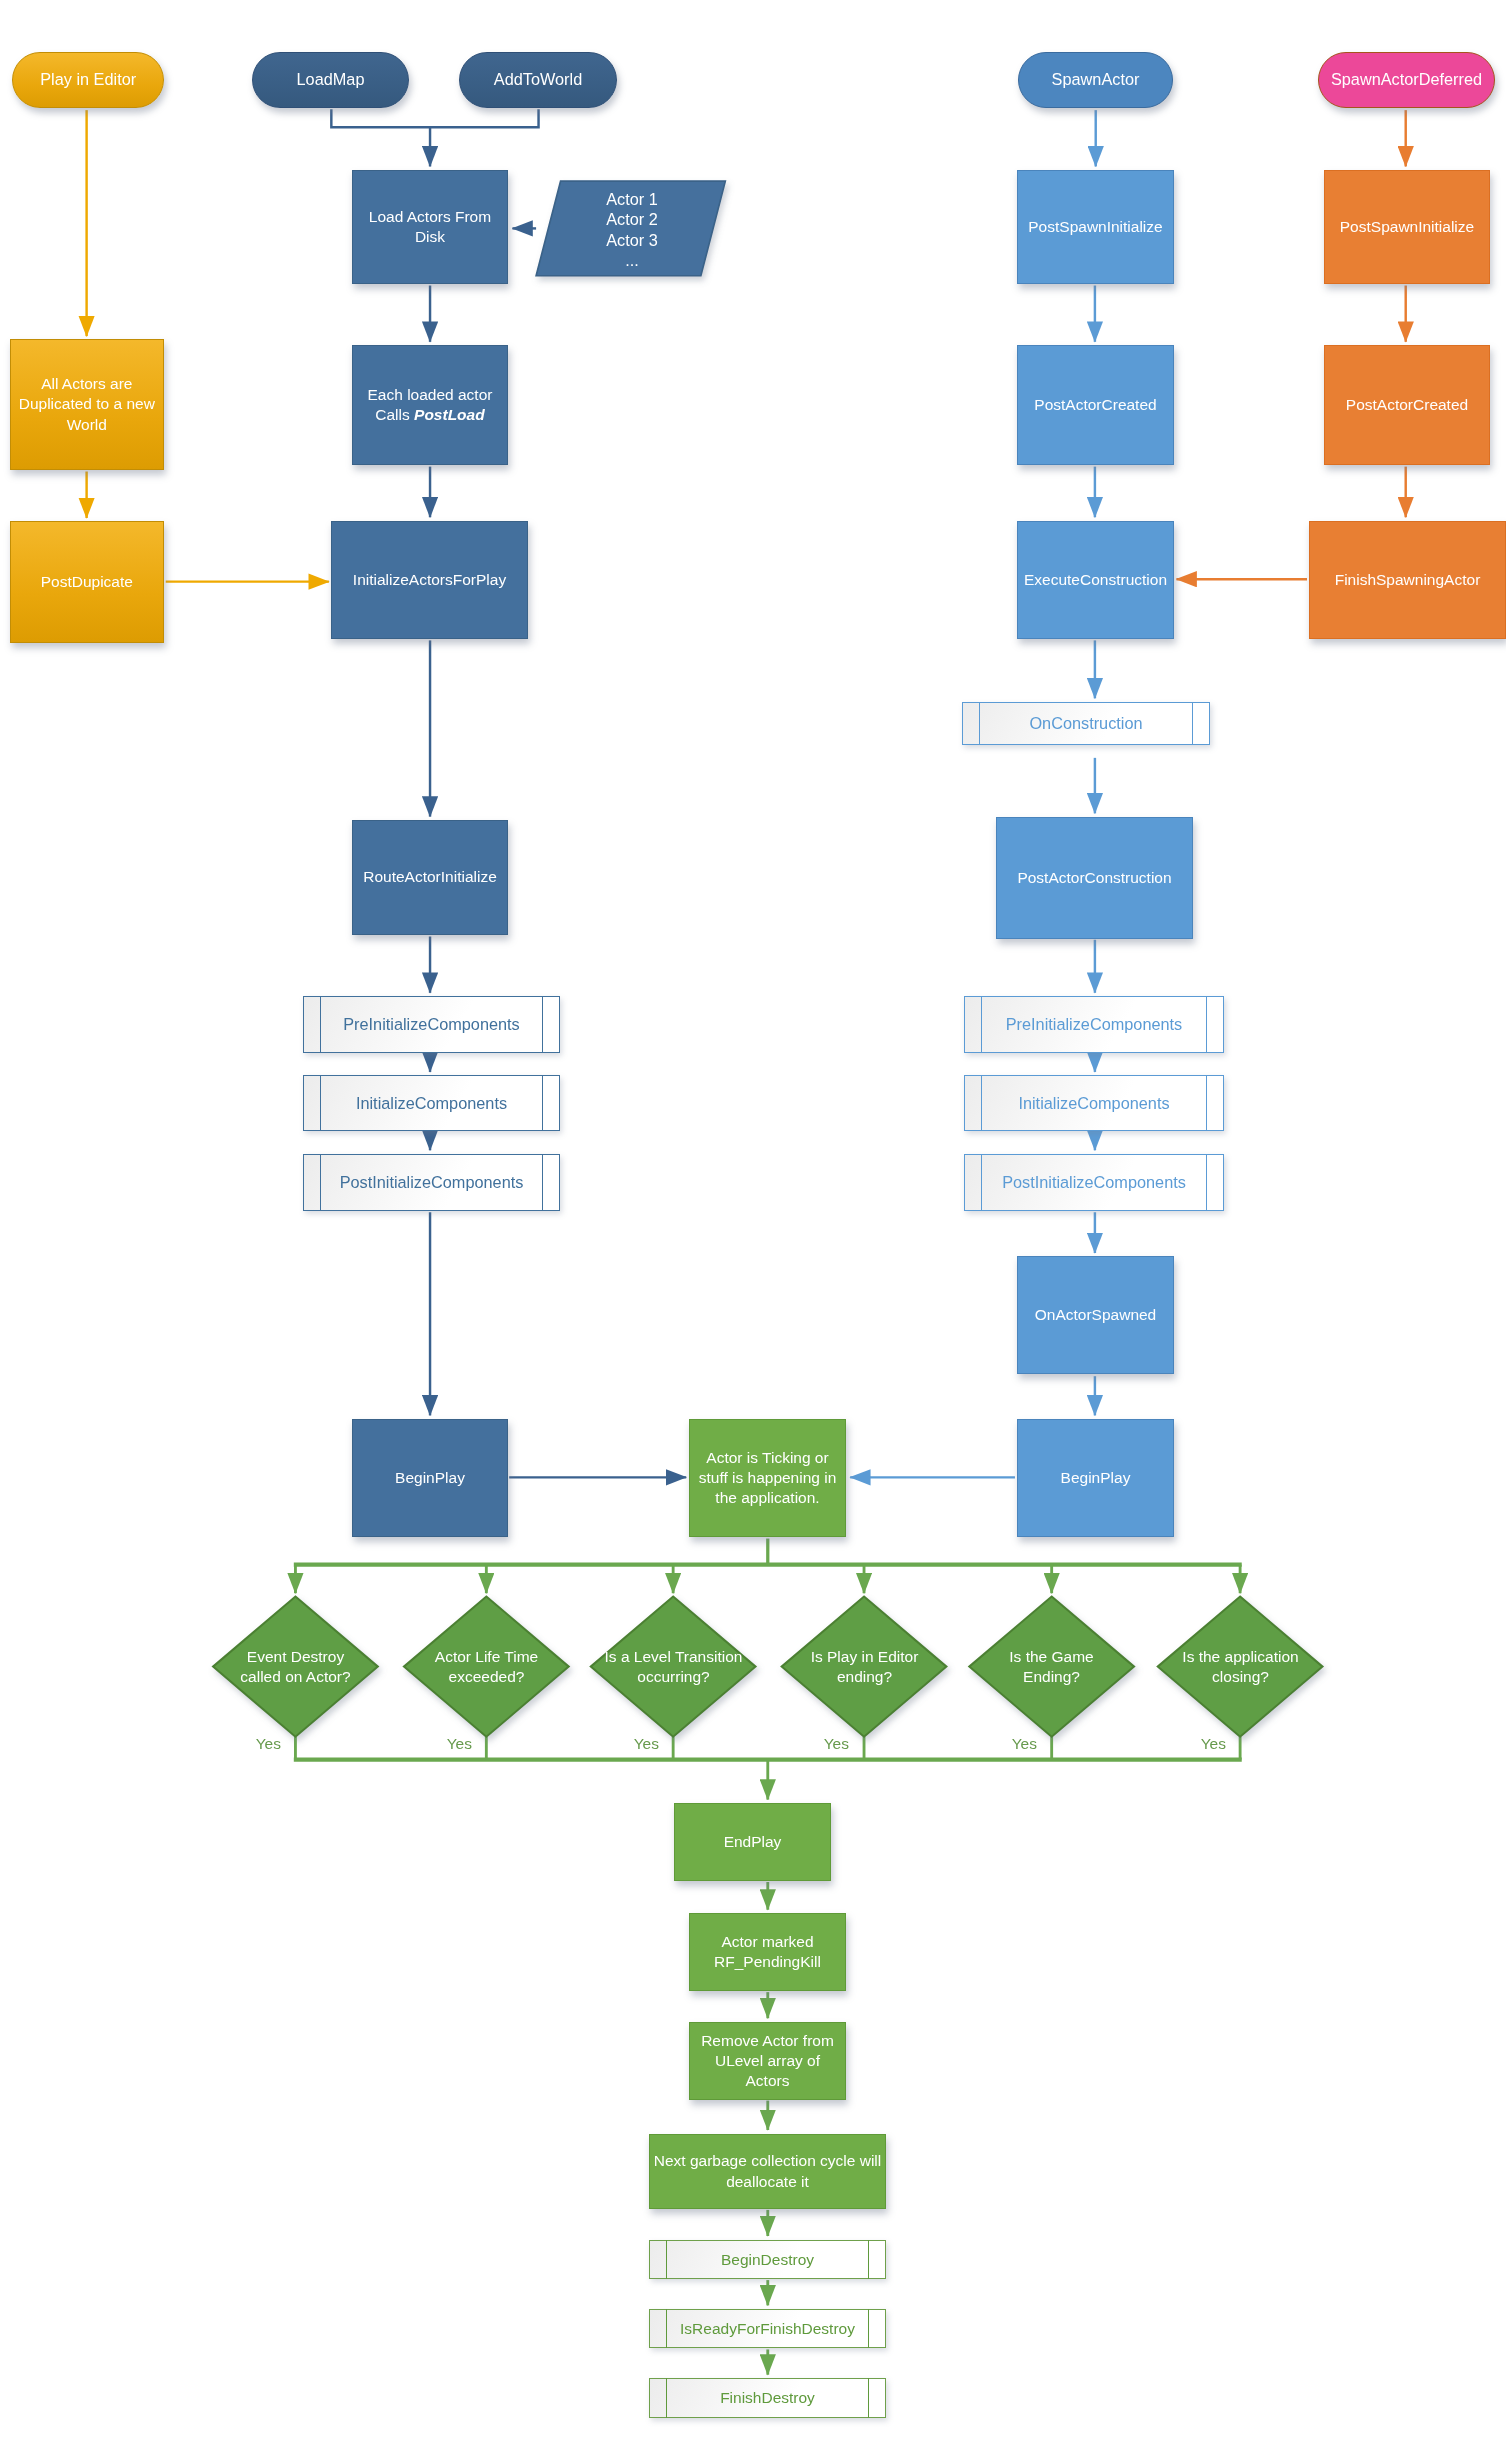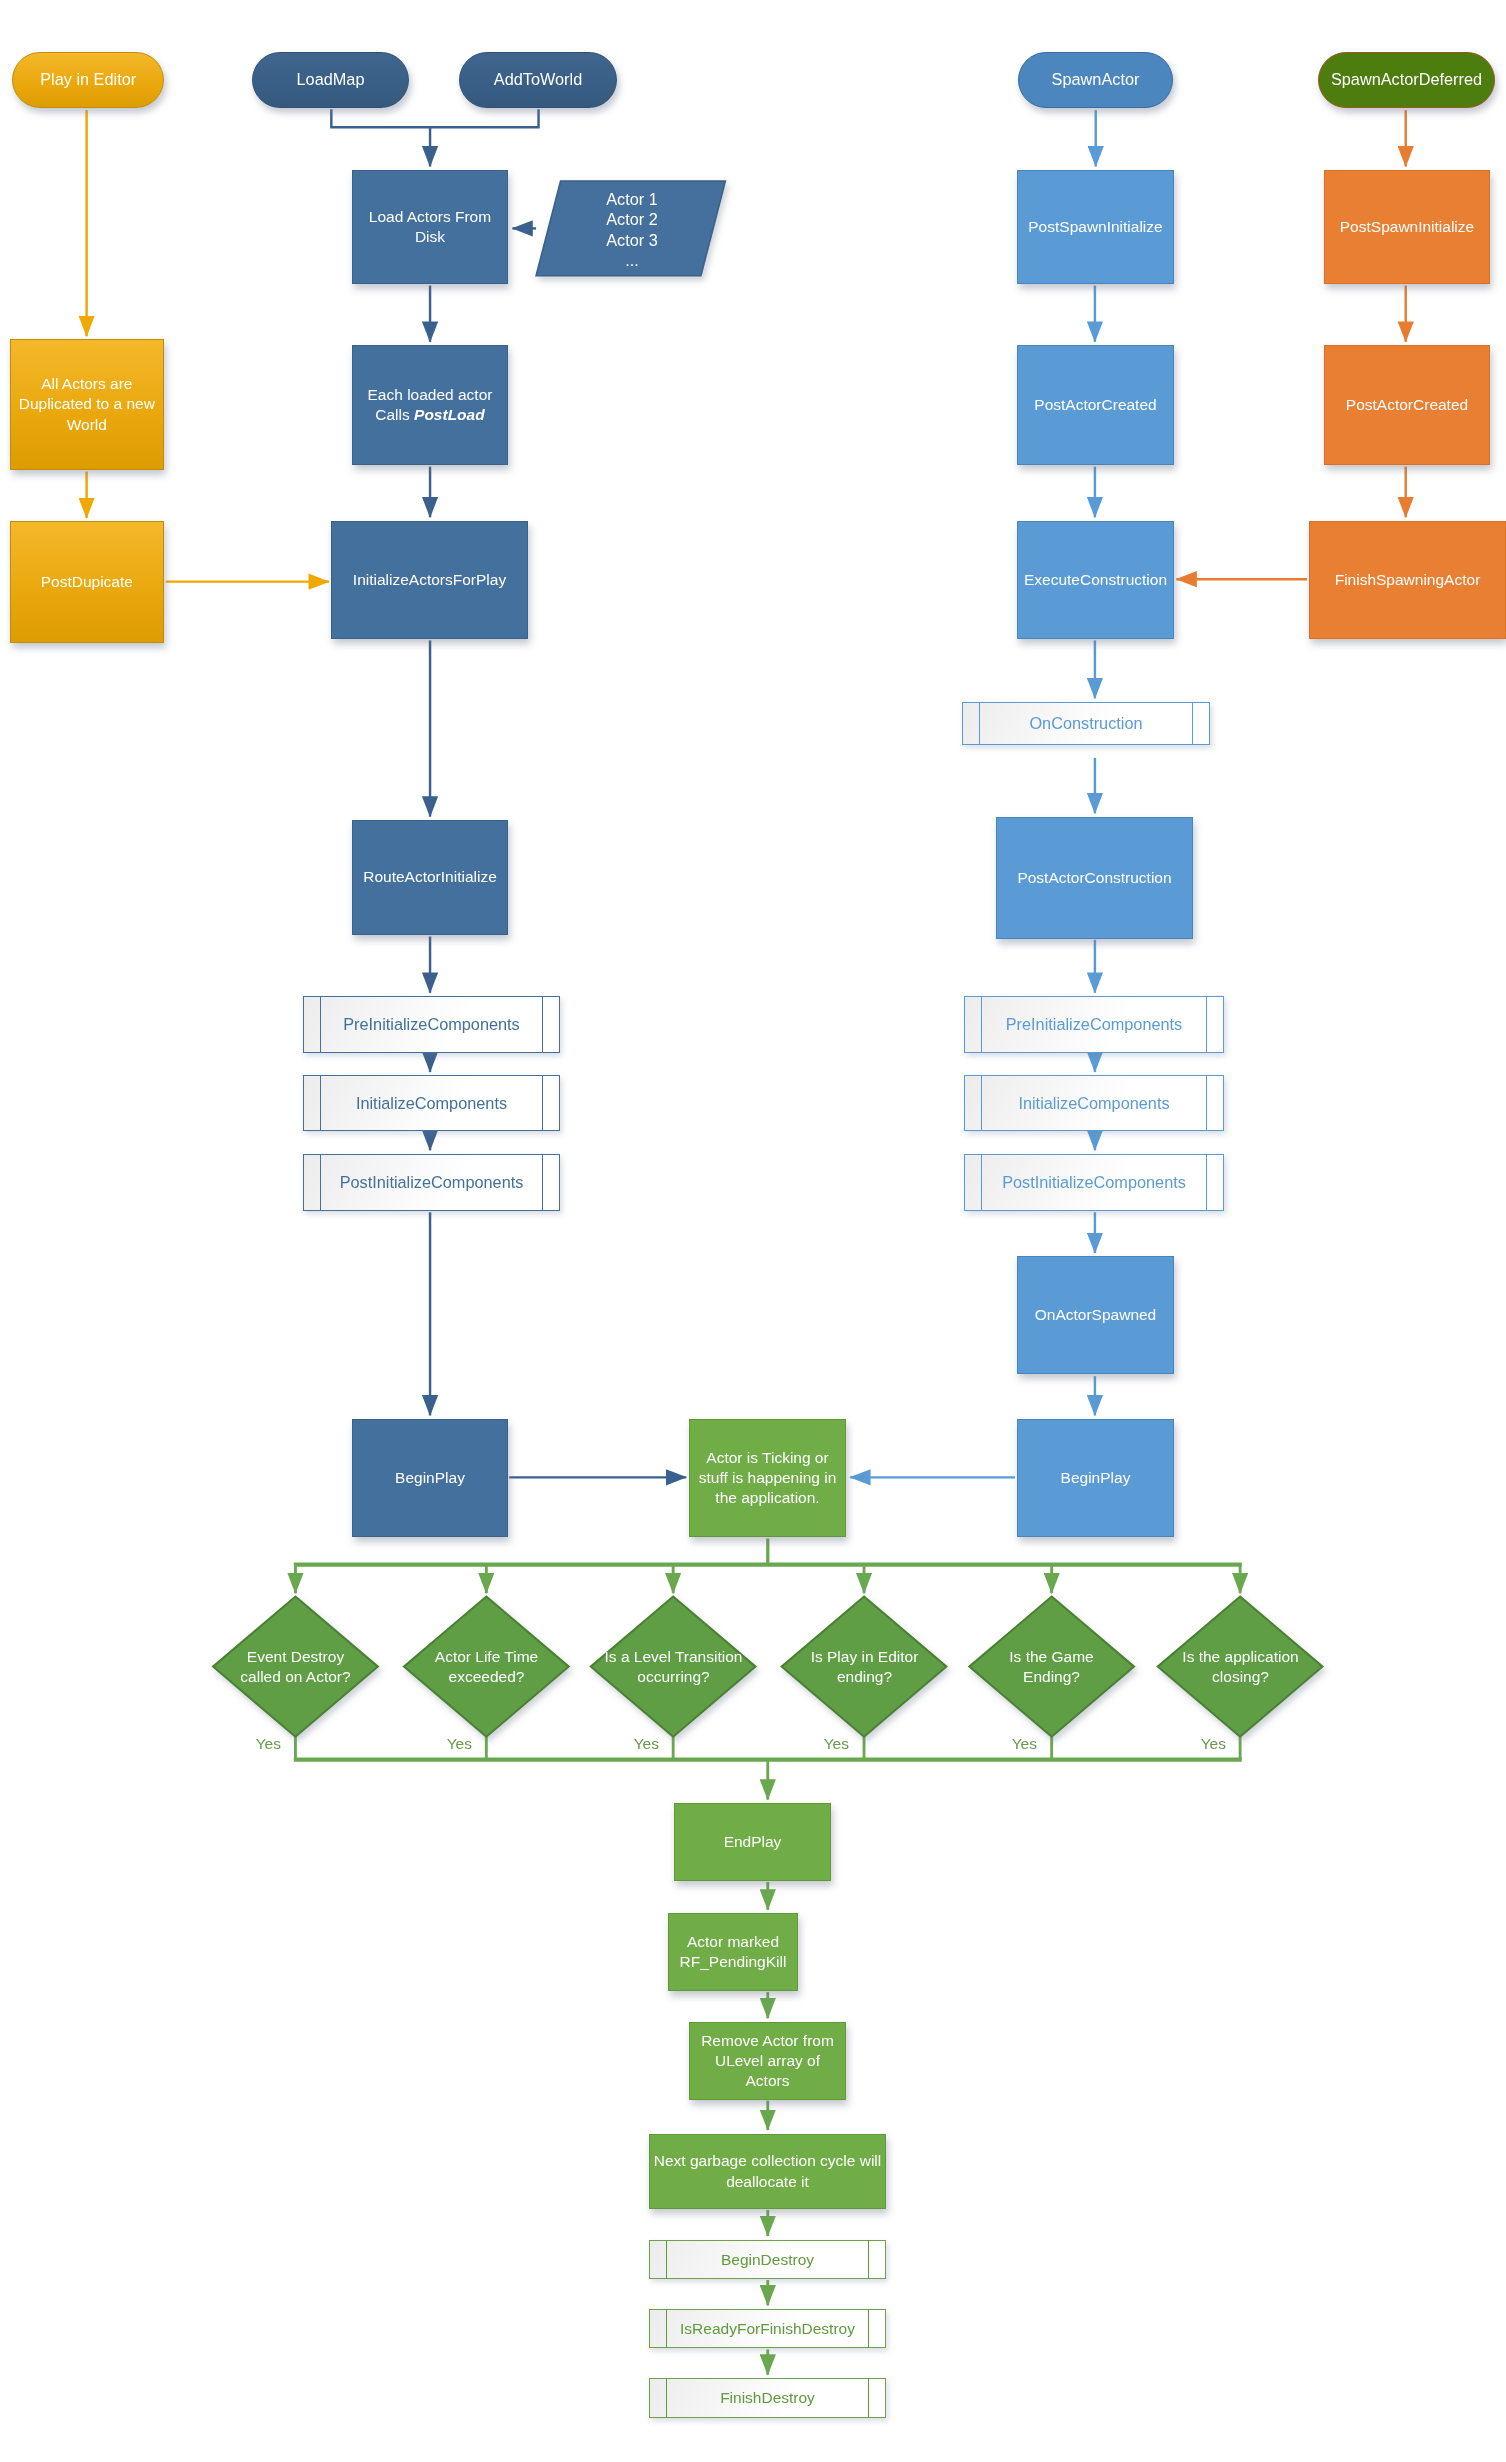--- a/index.html
+++ b/index.html
@@ -14,21 +14,21 @@
   }
   .shadow{box-shadow:2.4px 4.9px 7.3px rgba(110,120,140,.40);}
   .softshadow{box-shadow:1.6px 3.3px 5.7px rgba(120,130,150,.28);}
   .stadium{border-radius:33px;font-size:16.3px;}
   .c-gold{background:linear-gradient(180deg,#F4B82B 0%,#E9A70C 60%,#DD9C02 100%);border:1.6px solid #C28D05;}
   .c-bluedark{background:linear-gradient(180deg,#40668F,#35597E);border:1.6px solid #2F4F76;}
   .c-bluemain{background:#44709D;border:1.6px solid #3A6288;}
   .c-bluelight{background:#5B9BD5;border:1.6px solid #4A84BC;}
   .c-spawn{background:#4C86BF;border:1.6px solid #3A6B9E;}
   .c-orange{background:#E87F33;border:1.6px solid #DB6F22;}
-  .c-orangedark{background:#4d7c0f;border:1.6px solid #A6541C;}
+  .c-orangedark{background:#ec4899;border:1.6px solid #A6541C;}
   .c-green{background:#70AD47;border:1.6px solid #5F9A38;}
   .sub{
     position:absolute;box-sizing:border-box;display:flex;align-items:center;justify-content:center;
     text-align:center;font-size:16.3px;background:linear-gradient(120deg,#ECECEC 0%,#FFFFFF 60%);
   }
   .sub::before,.sub::after{content:"";position:absolute;top:-0.8px;bottom:-0.8px;border-left:1.6px solid;}
   .sub::before{left:16.3px;}
   .sub::after{right:16.3px;}
   .sub-blue{border:1.6px solid #41719C;color:#41719C;}
   .sub-light{border:1.6px solid #5B9BD5;color:#5B9BD5;}
@@ -264,21 +264,21 @@
   <div class="yes" style="left:245px">Yes</div>
   <div class="yes" style="left:436px">Yes</div>
   <div class="yes" style="left:623px">Yes</div>
   <div class="yes" style="left:813px">Yes</div>
   <div class="yes" style="left:1001px">Yes</div>
   <div class="yes" style="left:1190px">Yes</div>
 
   <div class="shape c-green shadow" style="left:674px;top:1803px;width:157px;height:78px">
     <span>EndPlay</span>
   </div>
-  <div class="shape c-green shadow" style="left:668px;top:1913px;width:130px;height:78px">
+  <div class="shape c-green shadow" style="left:689px;top:1913px;width:157px;height:78px">
     <span>Actor marked RF_PendingKill</span>
   </div>
   <div class="shape c-green shadow" style="left:689px;top:2022px;width:157px;height:78px">
     <span>Remove Actor from ULevel array of Actors</span>
   </div>
   <div class="shape c-green shadow" style="left:649px;top:2134px;width:237px;height:75px">
     <span>Next garbage collection cycle will deallocate it</span>
   </div>
   <div class="sub sub-green softshadow" style="left:649px;top:2240px;width:237px;height:39px">
     <span>BeginDestroy</span>

